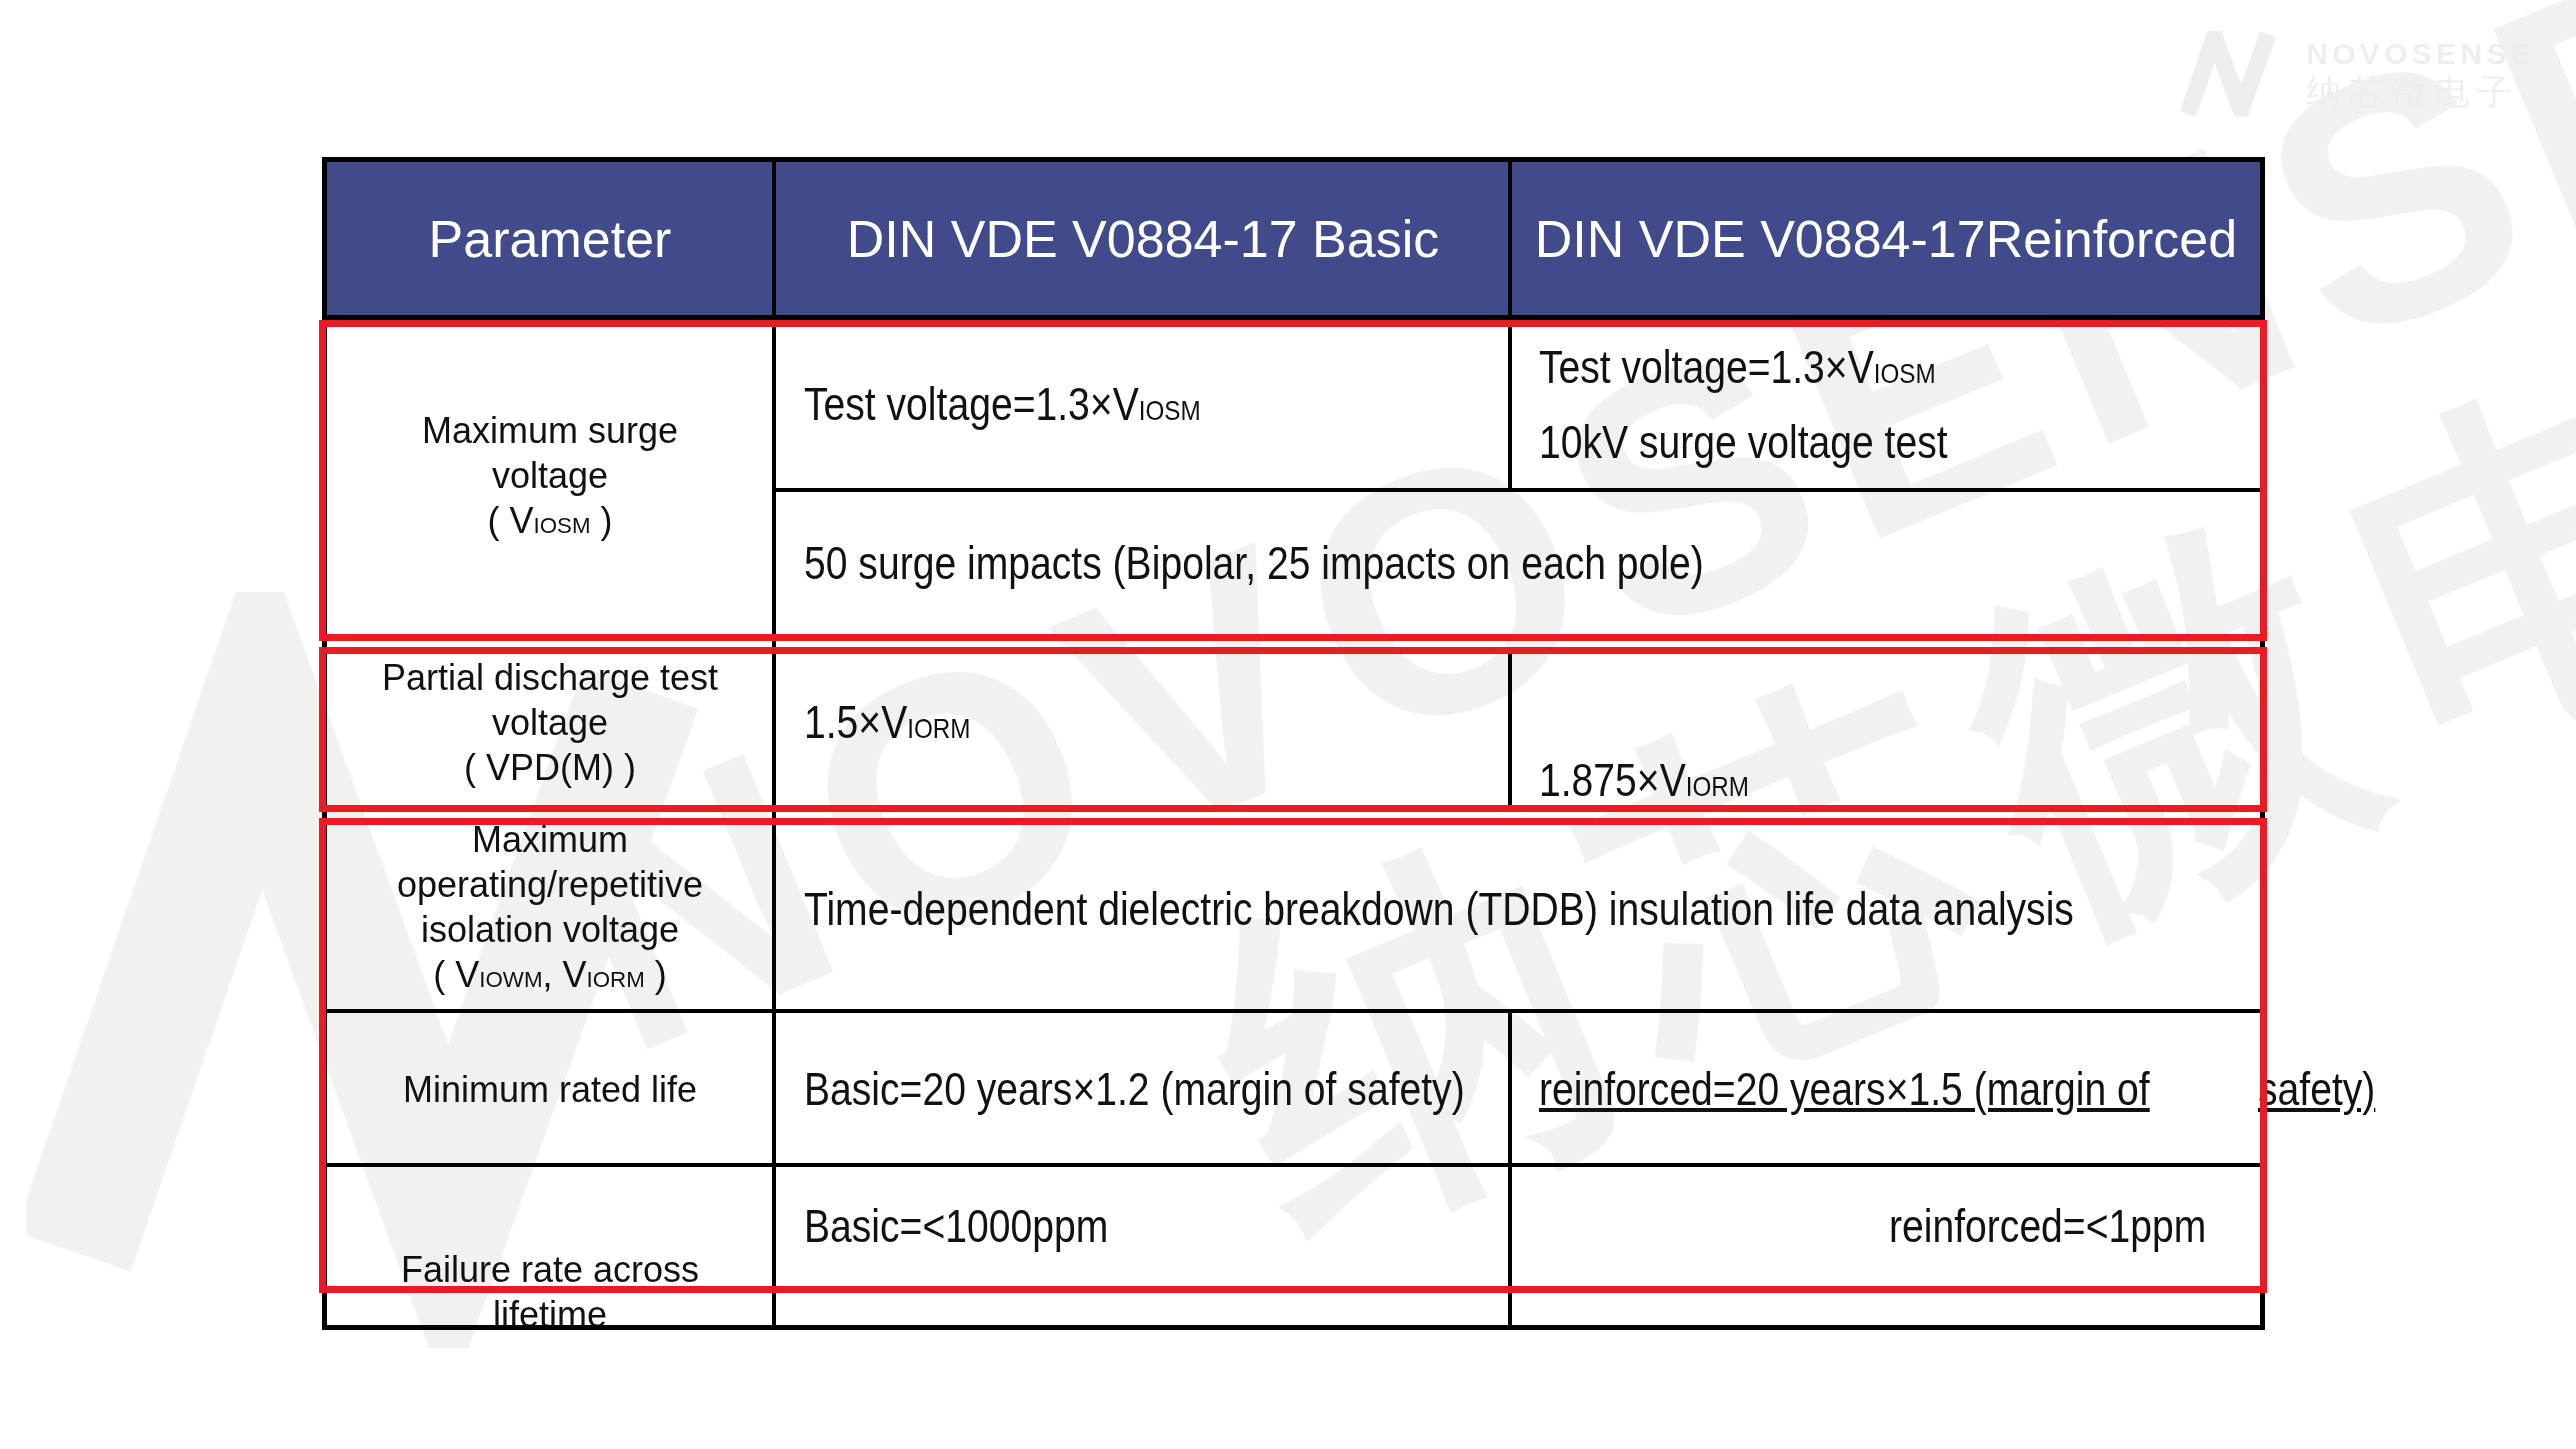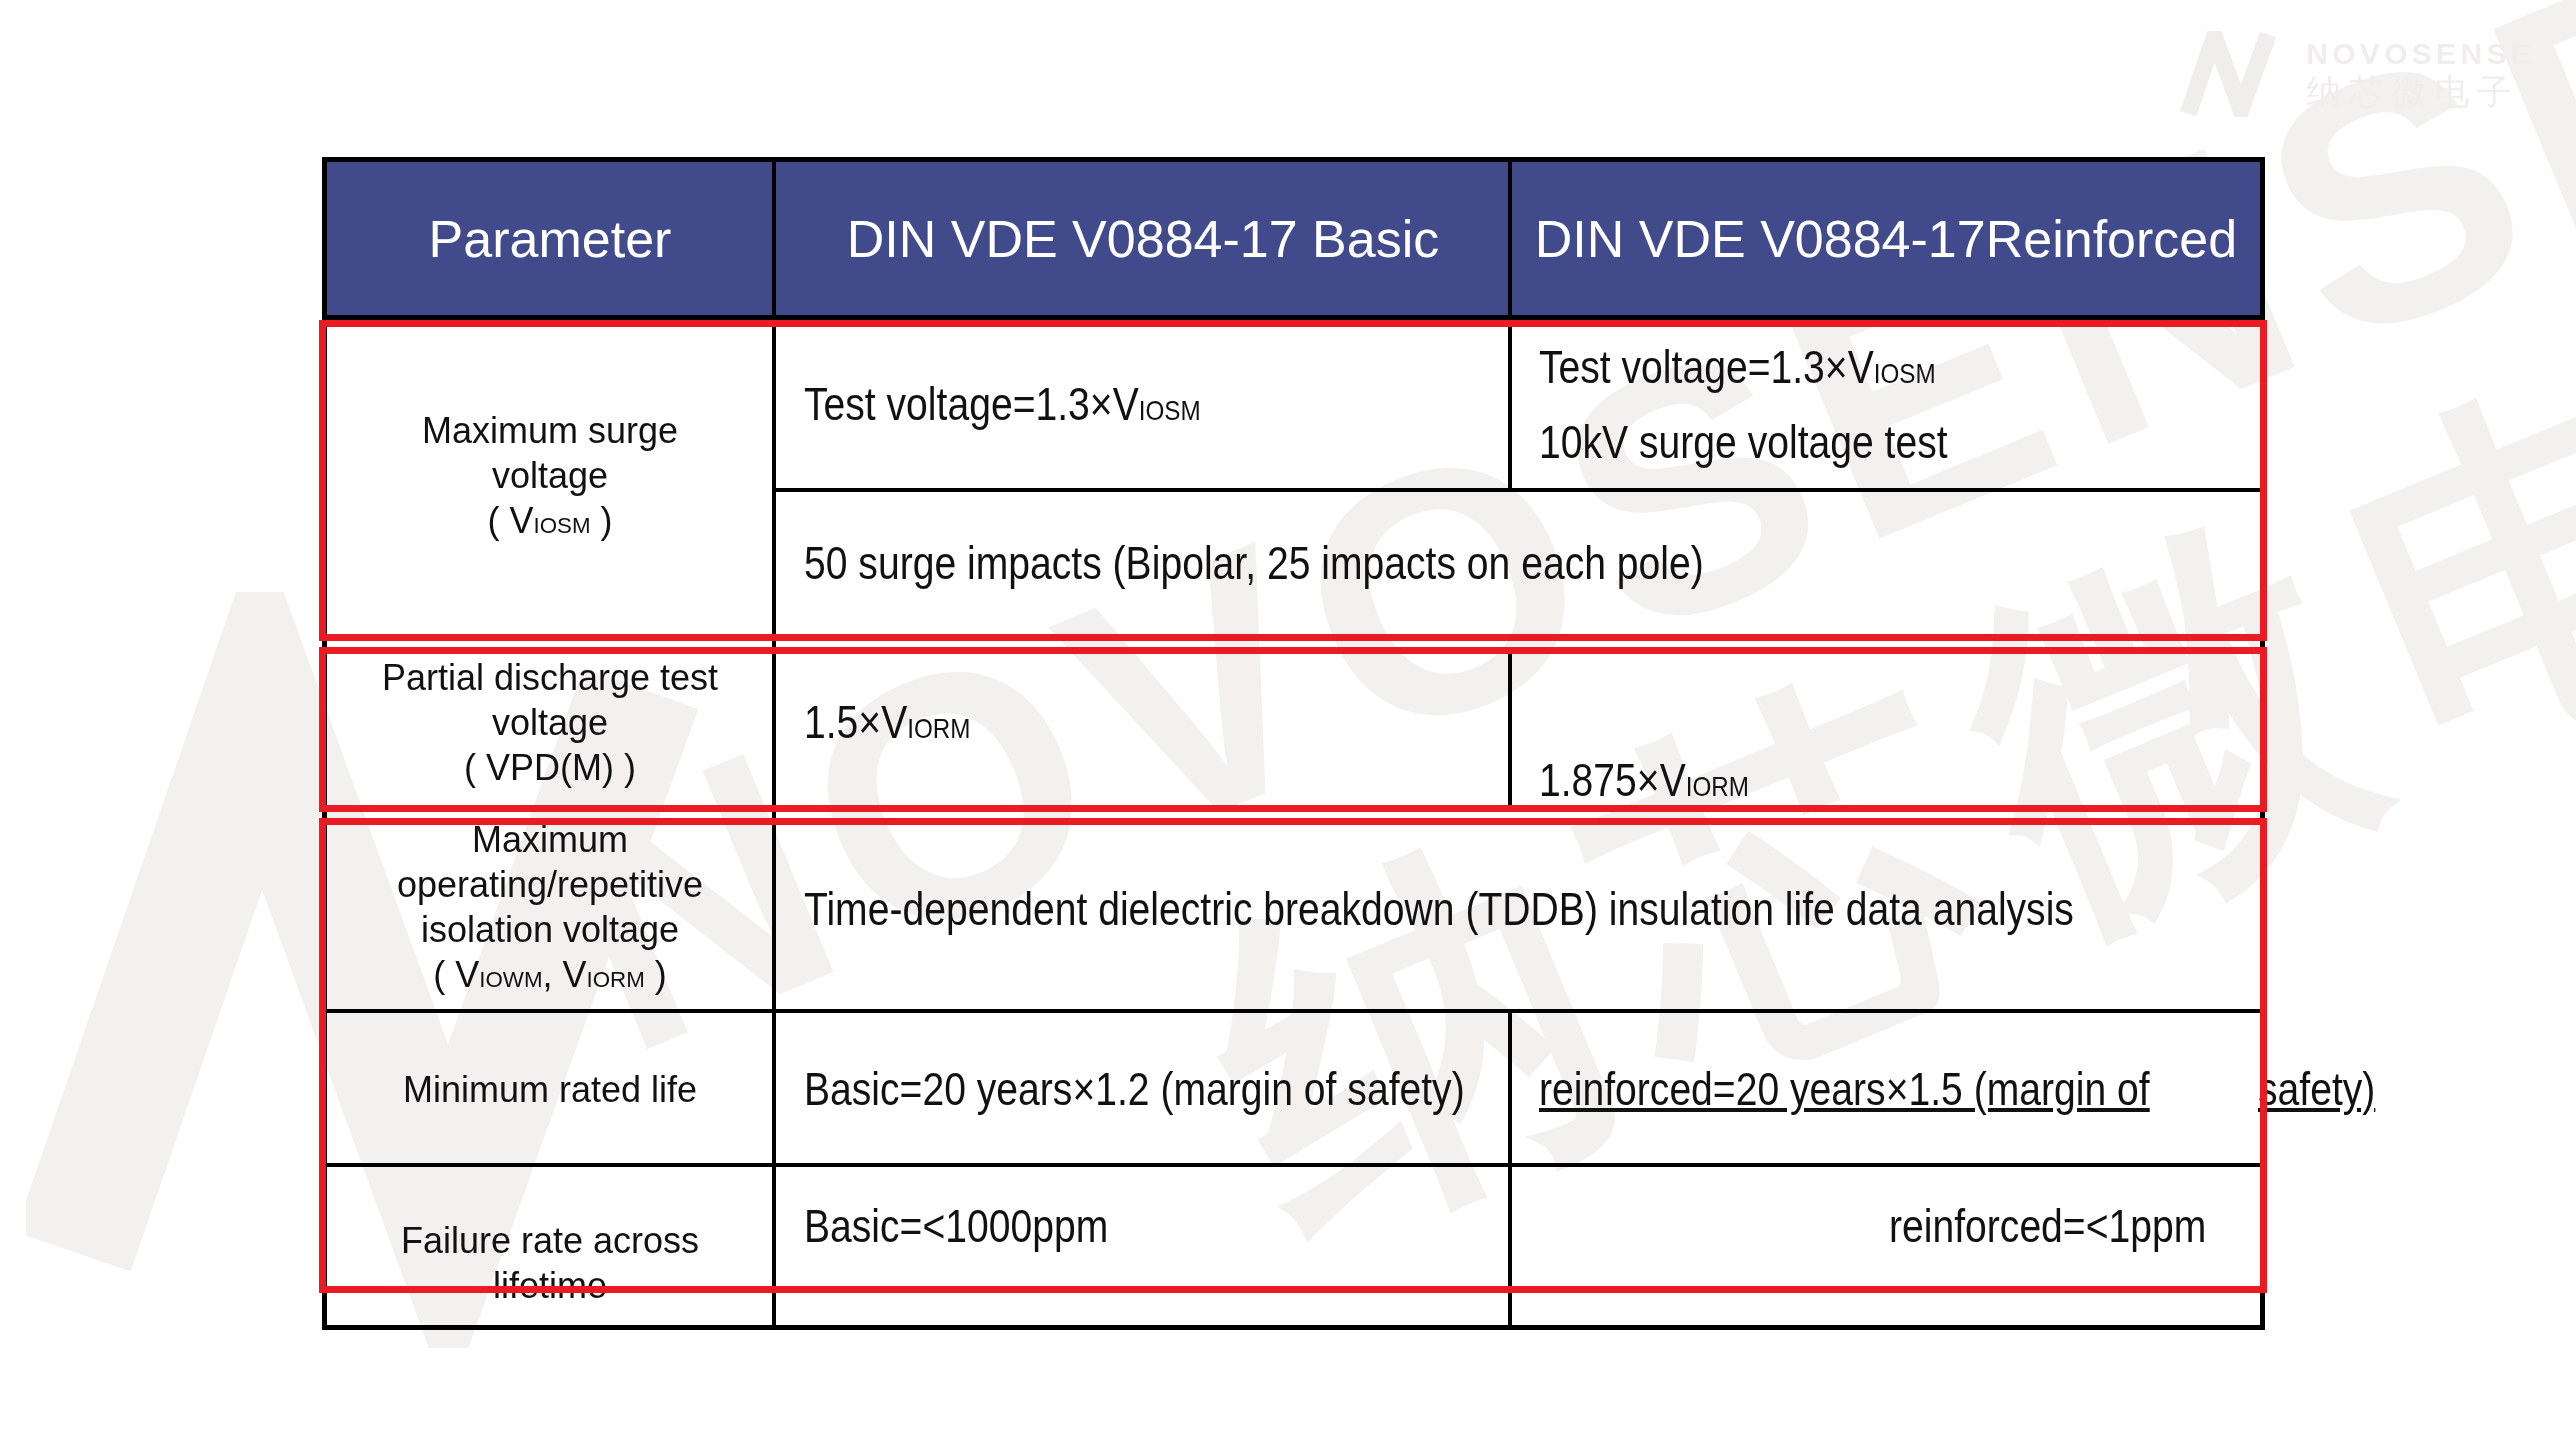--- a/index.html
+++ b/index.html
@@ -117,21 +117,21 @@
   <div class="cell vleft vcell" style="left:775px;top:1012px;width:736px;height:154px;">
     <span class="cond">Basic=20 years×1.2 (margin of safety)</span>
   </div>
   <div class="cell vleft vcell" style="left:1510px;top:1012px;width:752px;height:154px;">
     <div style="display:flex;flex-direction:row;text-decoration:underline;">
       <span class="cond">reinforced=20 years×1.5 (margin of</span>
       <span class="cond">safety)</span>
     </div>
   </div>
 
-  <div class="cell center pcell" style="left:325px;top:1201px;width:450px;height:123px;align-items:center;">
+  <div class="cell center pcell" style="left:325px;top:1230px;width:450px;height:123px;align-items:center;">
     <div>Failure rate across</div>
     <div>lifetime</div>
   </div>
   <div class="cell vleft vcell" style="left:775px;top:1165px;width:736px;height:123px;">
     <span class="cond">Basic=&lt;1000ppm</span>
   </div>
   <div class="cell vleft vcell" style="left:1510px;top:1165px;width:752px;height:123px;justify-content:flex-end;">
     <span class="cond">reinforced=&lt;1ppm</span>
   </div>
 

